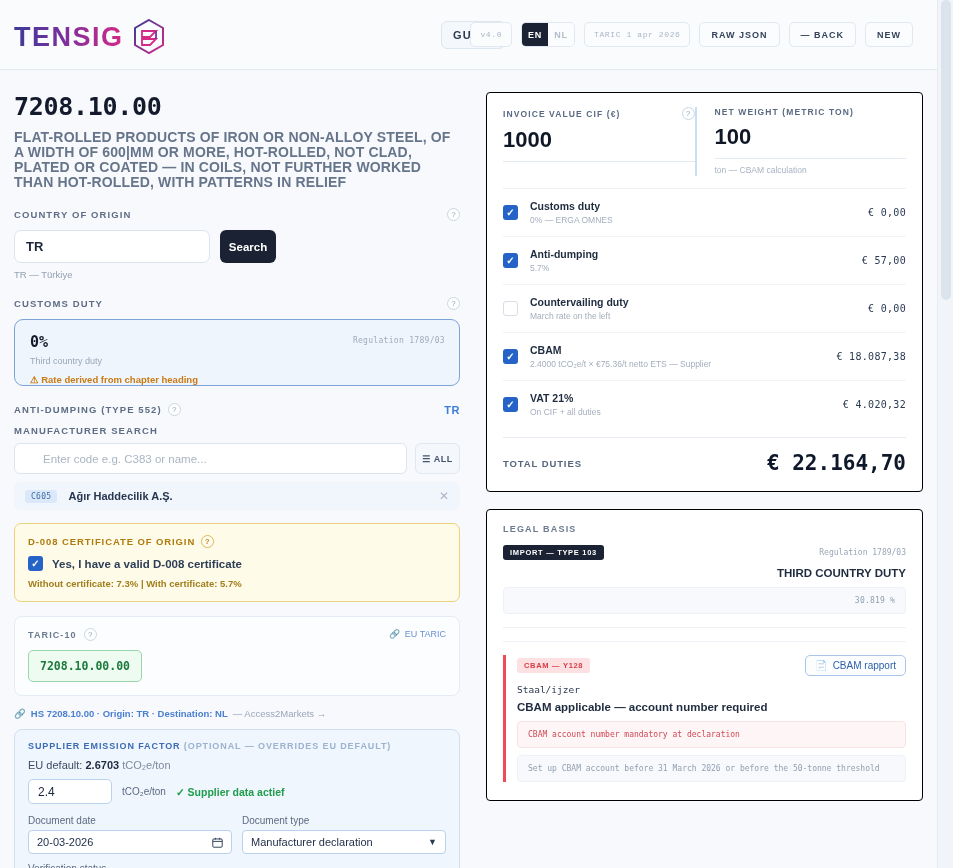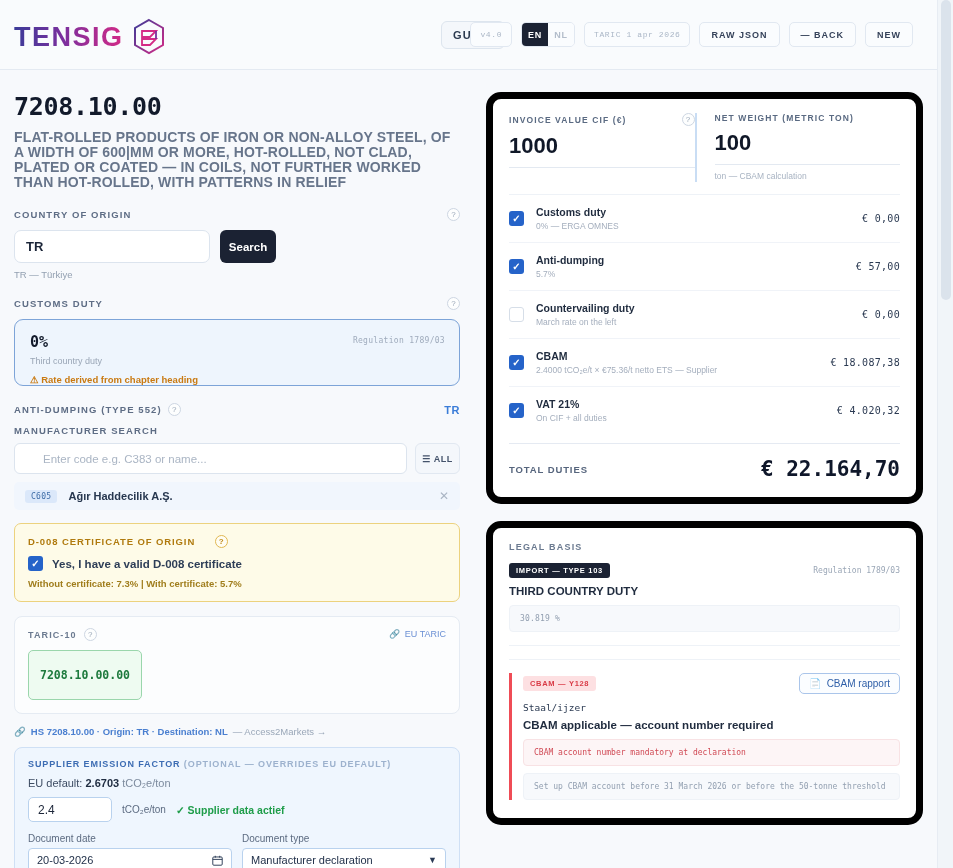--- a/index.html
+++ b/index.html
@@ -130,21 +130,21 @@
     background: #dbe8fa; color: #3f6ea8; font-family: "DejaVu Sans Mono", monospace;
     font-size: 8px; padding: 2px 6px; border-radius: 3px; letter-spacing: 0.3px;
   }
   .chip-name { margin-left: 11px; font-size: 11px; font-weight: 700; color: #27374f; }
   .chip-x { position: absolute; right: 11px; color: #aab5c4; font-size: 12px; }
 
   .cert-card {
     margin-top: 13px; border: 1px solid #ecd27e; background: #fefbe8; border-radius: 7px;
     padding: 11px 13px 12px 13px;
   }
-  .cert-title { font-size: 9.5px; font-weight: 700; letter-spacing: 0.9px; color: #b07a0e; display: flex; align-items: center; gap: 20px; }
+  .cert-title { font-size: 9.5px; font-weight: 700; letter-spacing: 0.9px; color: #b07a0e; display: flex; align-items: center; gap: 6px; }
   .help-amber { border-color: #e1b852; color: #c08a18; background: #fffdf2; }
   .cert-row { margin-top: 8px; display: flex; align-items: center; gap: 9px; }
   .cbx {
     width: 15px; height: 15px; border-radius: 3px; flex: none;
     display: flex; align-items: center; justify-content: center;
     font-size: 10px; color: #fff; font-weight: 700;
   }
   .cbx.on { background: #2563c9; }
   .cbx.off { background: #fff; border: 1px solid #d6dee8; }
   .cert-text { font-size: 11.5px; font-weight: 700; color: #2e3e57; }
@@ -155,21 +155,21 @@
     padding: 11px 13px 13px 13px; position: relative;
   }
   .taric-head { display: flex; align-items: center; gap: 7px; }
   .taric-lbl { font-size: 9px; font-weight: 700; letter-spacing: 1.1px; color: #6b7a90; }
   .eu-link {
     position: absolute; right: 13px; top: 12px; font-size: 9px; color: #6b90d4;
     display: flex; align-items: center; gap: 4px;
   }
   .taric-val {
     margin-top: 9px; display: inline-block; border: 1px solid #9ad6ac; background: #eefbf1;
-    border-radius: 5px; padding: 17px 11px; font-family: "DejaVu Sans Mono", monospace;
+    border-radius: 5px; padding: 8px 11px; font-family: "DejaVu Sans Mono", monospace;
     font-size: 11.5px; font-weight: 700; color: #1d7a3d;
   }
   .hs-link-row {
     margin-top: 12px; display: flex; align-items: center; gap: 5px;
     font-size: 9.5px; color: #4a7fd0; font-weight: 700;
   }
   .hs-link-muted { color: #9aa7b8; font-weight: 400; }
 
   .sef-card {
     margin-top: 10px; border: 1px solid #cfe0f5; background: #eff6fe; border-radius: 8px;
@@ -196,21 +196,21 @@
     font-family: "Liberation Sans", sans-serif; position: relative;
     display: flex; align-items: center; justify-content: space-between;
   }
   .fld-full { margin-top: 9px; }
   .cal-ic { width: 11px; height: 11px; }
   .chev { font-size: 9px; color: #2a3a55; }
 
   
   .right { position: absolute; left: 486px; top: 92px; width: 437px; }
   .card {
-    background: #ffffff; border: 7px solid #000000; border-radius: 15px;
+    background: #ffffff; border: 1px solid #000000; border-radius: 4px;
   }
   .card-calc { padding: 14px 16px 16px 16px; }
   .metrics { display: flex; }
   .metric { flex: 1; }
   .metric.sep { padding-left: 18px; border-left: 2px solid #c9ddf4; }
   .metric-lbl-row { display: flex; align-items: center; justify-content: space-between; }
   .metric-lbl { font-size: 8.5px; font-weight: 700; letter-spacing: 1.1px; color: #5a6a82; }
   .metric-val {
     margin-top: 7px; font-size: 22px; font-weight: 700; color: #101828;
     padding-bottom: 8px; border-bottom: 1px solid #e3e9f1; font-family: "Liberation Sans", sans-serif;
@@ -231,21 +231,21 @@
   }
   .total-row {
     margin-top: 9px; padding-top: 13px; border-top: 1px solid #e5eaf2;
     display: flex; align-items: center; justify-content: space-between;
   }
   .total-lbl { font-size: 9.5px; font-weight: 700; letter-spacing: 0.9px; color: #56657d; }
   .total-amt { font-family: "DejaVu Sans Mono", monospace; font-size: 21px; font-weight: 700; color: #0f172a; }
 
   .card-legal { margin-top: 17px; padding: 14px 16px 18px 16px; }
   .legal-lbl { font-size: 9px; font-weight: 700; letter-spacing: 1.2px; color: #6b7a90; }
-  .legal-item { margin-top: 11px; }
+  .legal-item { margin-top: 11px; text-align: right; }
   .legal-top { display: flex; align-items: center; justify-content: space-between; }
   .tag {
     background: #1b2233; color: #fff; font-size: 7.5px; font-weight: 700; letter-spacing: 0.7px;
     padding: 3px 7px; border-radius: 3px; font-family: "Liberation Sans", sans-serif;
   }
   .legal-reg { font-family: "DejaVu Sans Mono", monospace; font-size: 8px; color: #9aa6b6; }
   .legal-title { margin-top: 7px; font-size: 11.5px; font-weight: 700; color: #1f2b3e; }
   .code-box {
     margin-top: 8px; background: #f7f9fc; border: 1px solid #eef2f7; border-radius: 4px;
     padding: 8px 10px; font-family: "DejaVu Sans Mono", monospace; font-size: 8px; color: #93a0b1;

